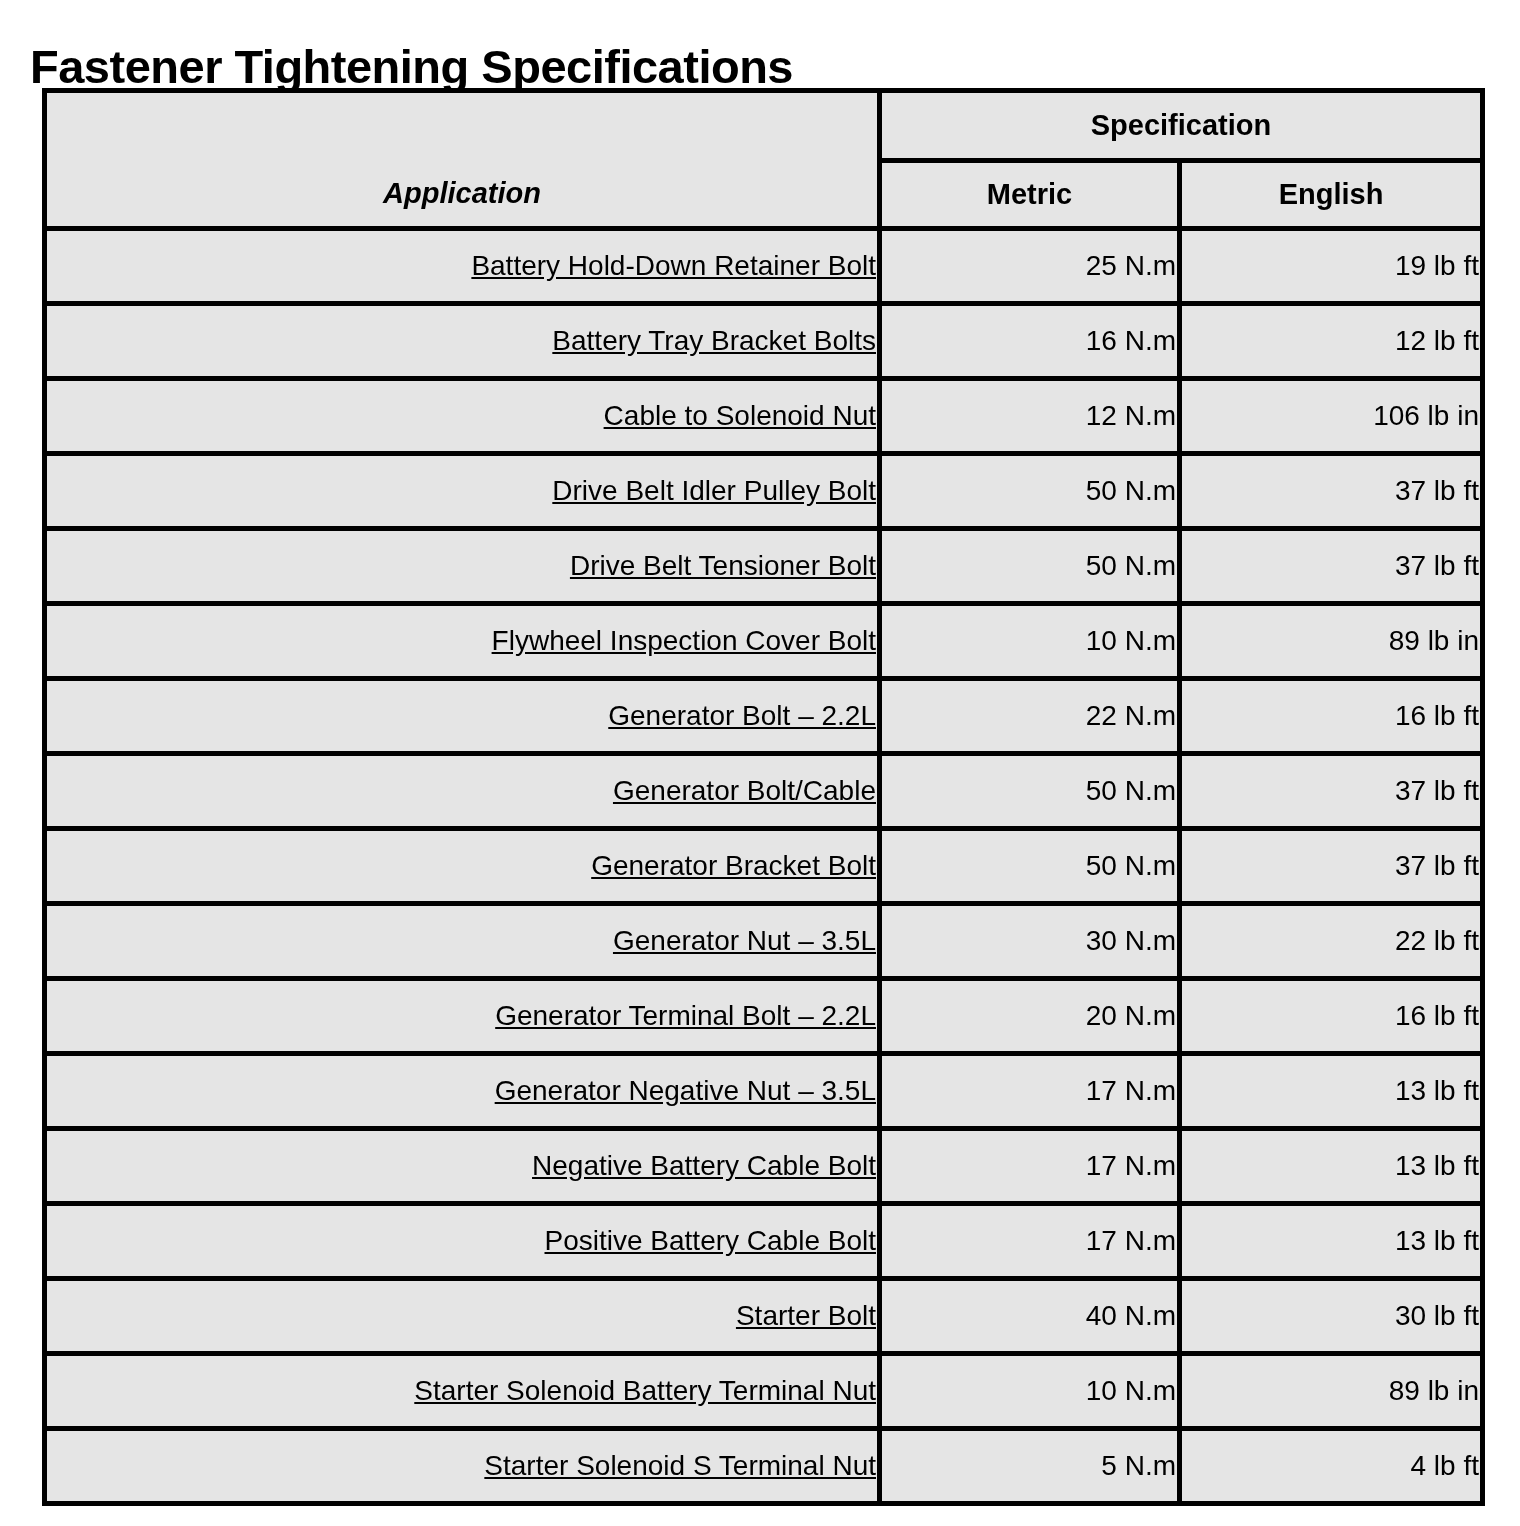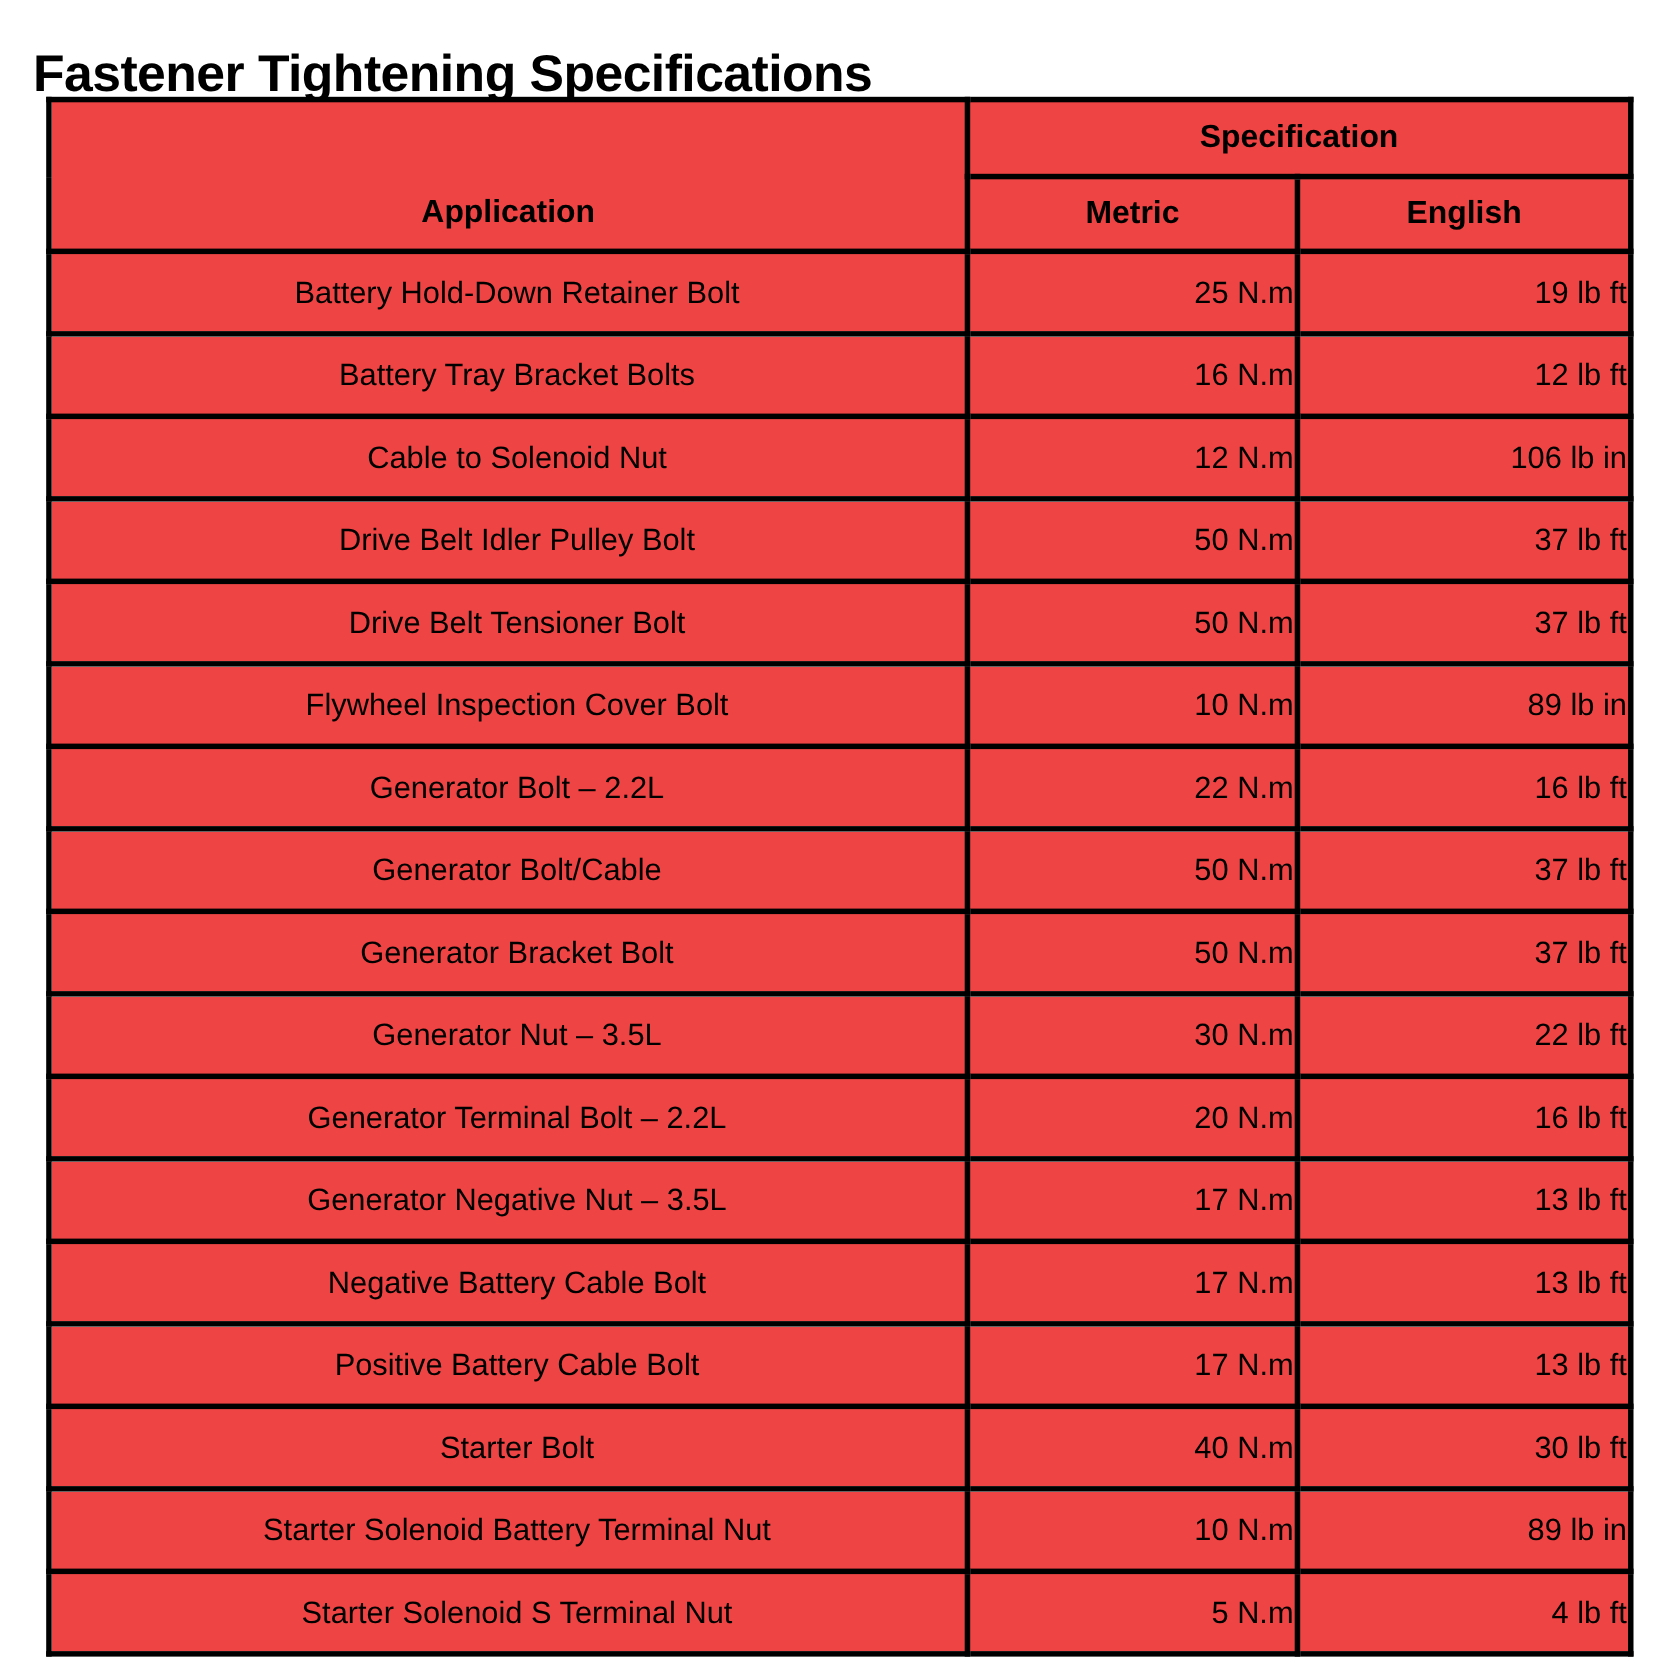--- a/index.html
+++ b/index.html
@@ -32,43 +32,45 @@
     position: absolute;
     left: 42px;
     top: 88px;
     width: 1438px;
     border-collapse: collapse;
     table-layout: fixed;
   }
   .spec-table th,
   .spec-table td {
     border: 5px solid #000000;
-    background: #ef4444;
+    background: #e5e5e5;
     overflow: hidden;
   }
   .spec-table thead th {
     font-weight: bold;
     font-size: 29px;
     text-align: center;
     vertical-align: middle;
   }
   .spec-table tr.hdr-row-1 { height: 70px; }
   .spec-table tr.hdr-row-2 { height: 68px; }
   .spec-table th.application-header {
     vertical-align: bottom;
     padding-bottom: 16px;
+    font-style: italic;
   }
   .spec-table tbody tr { height: 75px; }
   .spec-table tbody td {
     font-size: 28px;
     vertical-align: middle;
   }
   .spec-table td.app {
-    text-align: center;
+    text-align: right;
     padding-left: 17px;
+    text-decoration: underline;
   }
   .spec-table td.val {
     text-align: right;
   }
 </style>
 </head>
 <body>
 
 <div class="page">
 

